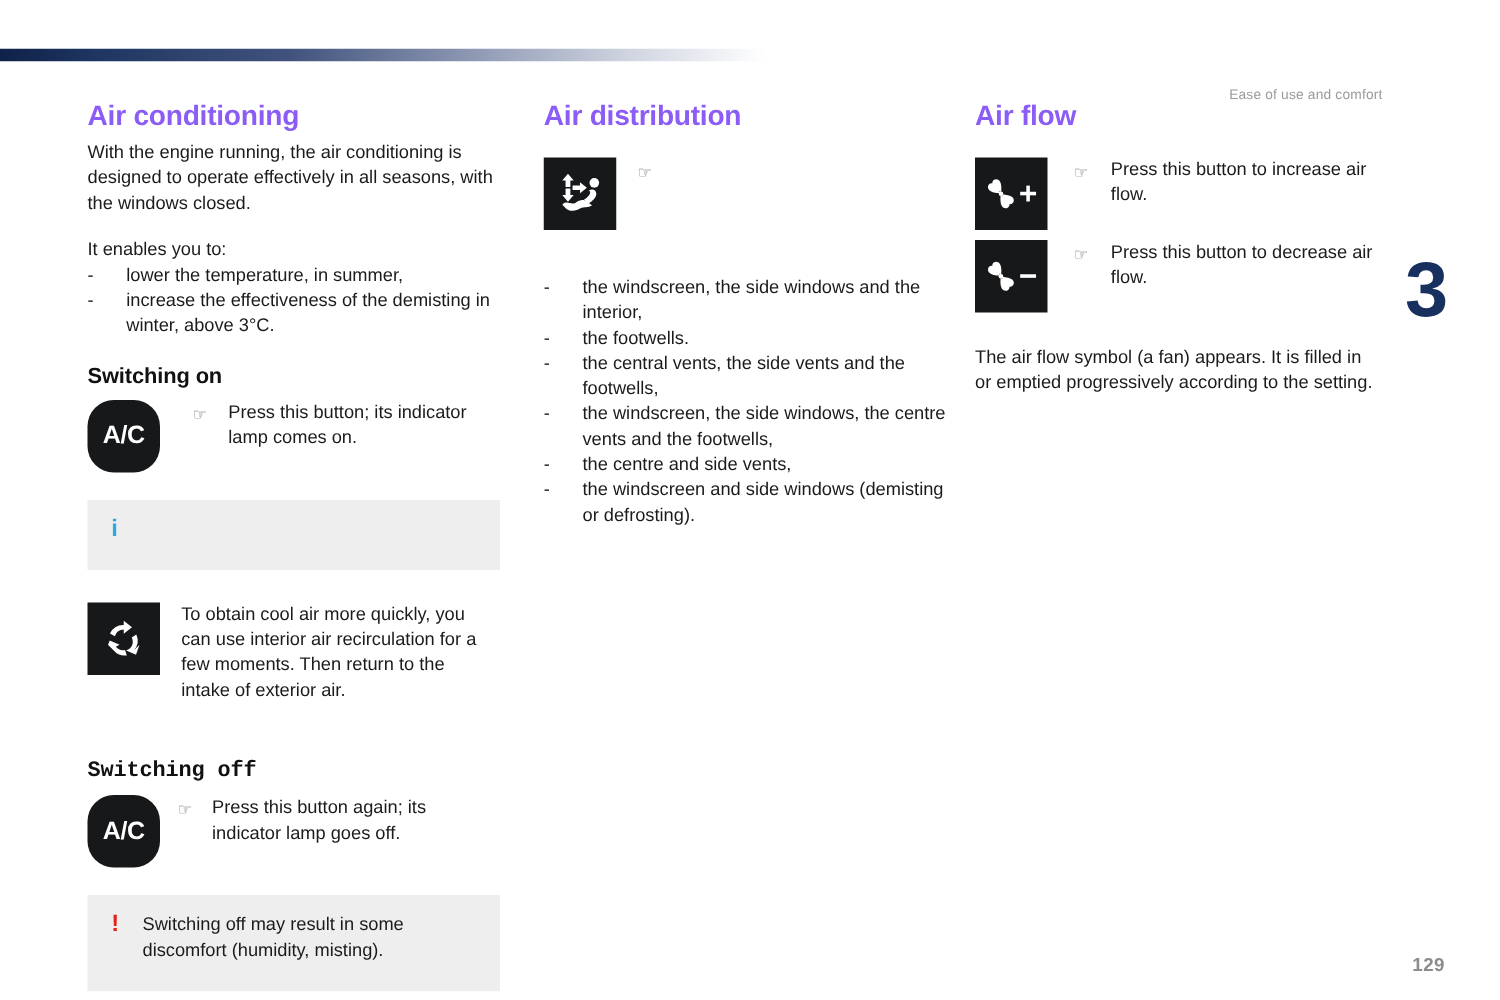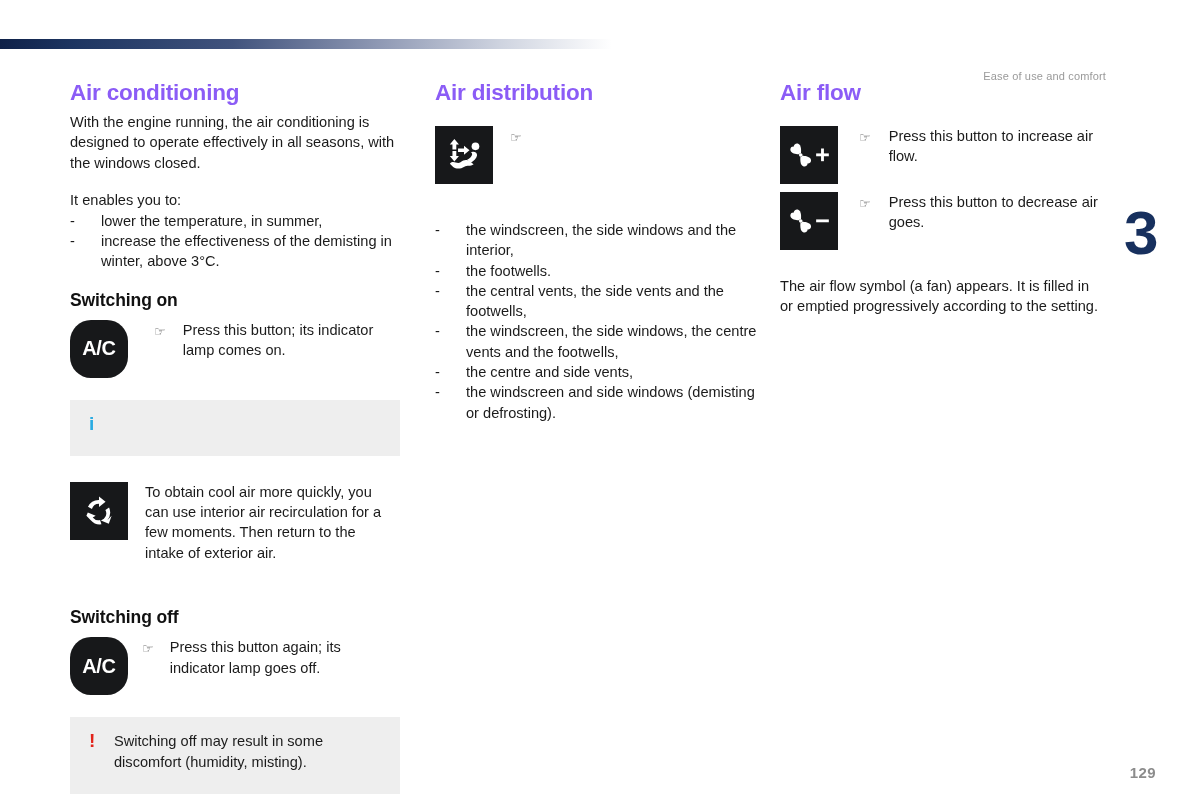--- a/index.html
+++ b/index.html
@@ -164,21 +164,21 @@
   .callout .callout-text {
     font-size: 14.6px;
     line-height: 20.4px;
     color: #1b1b1b;
   }
 
   
   .mt-18 { margin-top: 18px; }
   .mt-22 { margin-top: 22px; }
   .mt-26 { margin-top: 26px; }
-  .mt-44 { margin-top: 44px; }
+  .mt-44 { margin-top: 44px; font-family: Liberation Mono, monospace; }
 </style>
 </head>
 <body>
 
 <div id="page">
 
   <div class="header-rule"></div>
   <div class="header-title">Ease of use and comfort</div>
 
   <div class="chapter-number">3</div>
@@ -332,19 +332,19 @@
             <path d="M17.5 21.2 C17.5 21.2 10.6 21.4 7.2 18.6 C4.2 16.2 5.4 11.4 9.2 11.4 C13.4 11.4 16.6 16.2 17.5 21.2 Z"></path>
             <path d="M18.8 20.2 C18.8 20.2 19.8 13.4 17.6 9.6 C15.6 6.2 10.6 6.8 9.9 10.5 C9.2 14.6 14.2 18.6 18.8 20.2 Z"></path>
             <path d="M19.6 22.8 C19.6 22.8 26.5 22.6 29.9 25.4 C32.9 27.8 31.7 32.6 27.9 32.6 C23.7 32.6 20.5 27.8 19.6 22.8 Z"></path>
             <path d="M18.3 23.8 C18.3 23.8 17.3 30.6 19.5 34.4 C21.5 37.8 26.5 37.2 27.2 33.5 C27.9 29.4 22.9 25.4 18.3 23.8 Z"></path>
             <circle cx="18.6" cy="22" r="2.3"></circle>
             <rect x="38" y="20" width="16" height="3.6"></rect>
           </g>
         </svg>
       </div>
       <div class="hand" style="margin-left:21px;">☞</div>
-      <div class="row-text" style="margin-left:18px; width:218px;">Press this button to decrease air goes.</div>
+      <div class="row-text" style="margin-left:18px; width:218px;">Press this button to decrease air flow.</div>
     </div>
 
     <p class="body-text" style="margin-top:26px;">The air flow symbol (a fan) appears. It is filled in or emptied progressively according to the setting.</p>
   </div>
 
 </div>
 
 </body></html>

